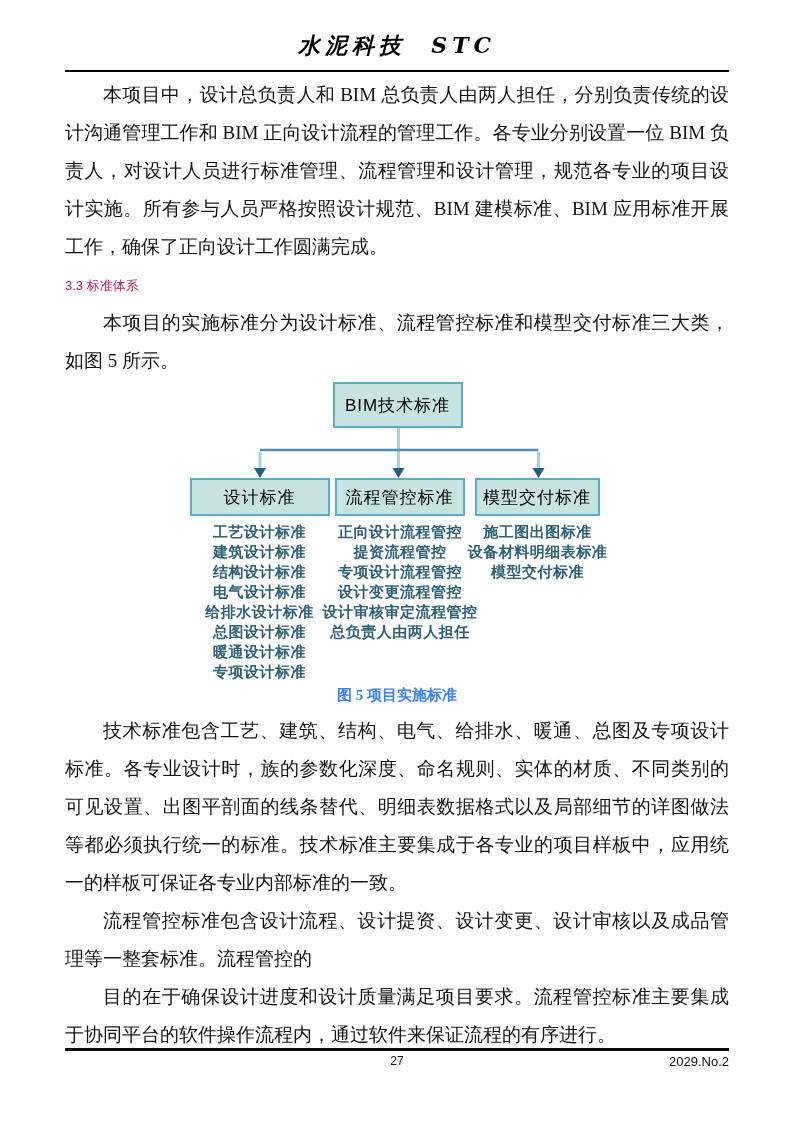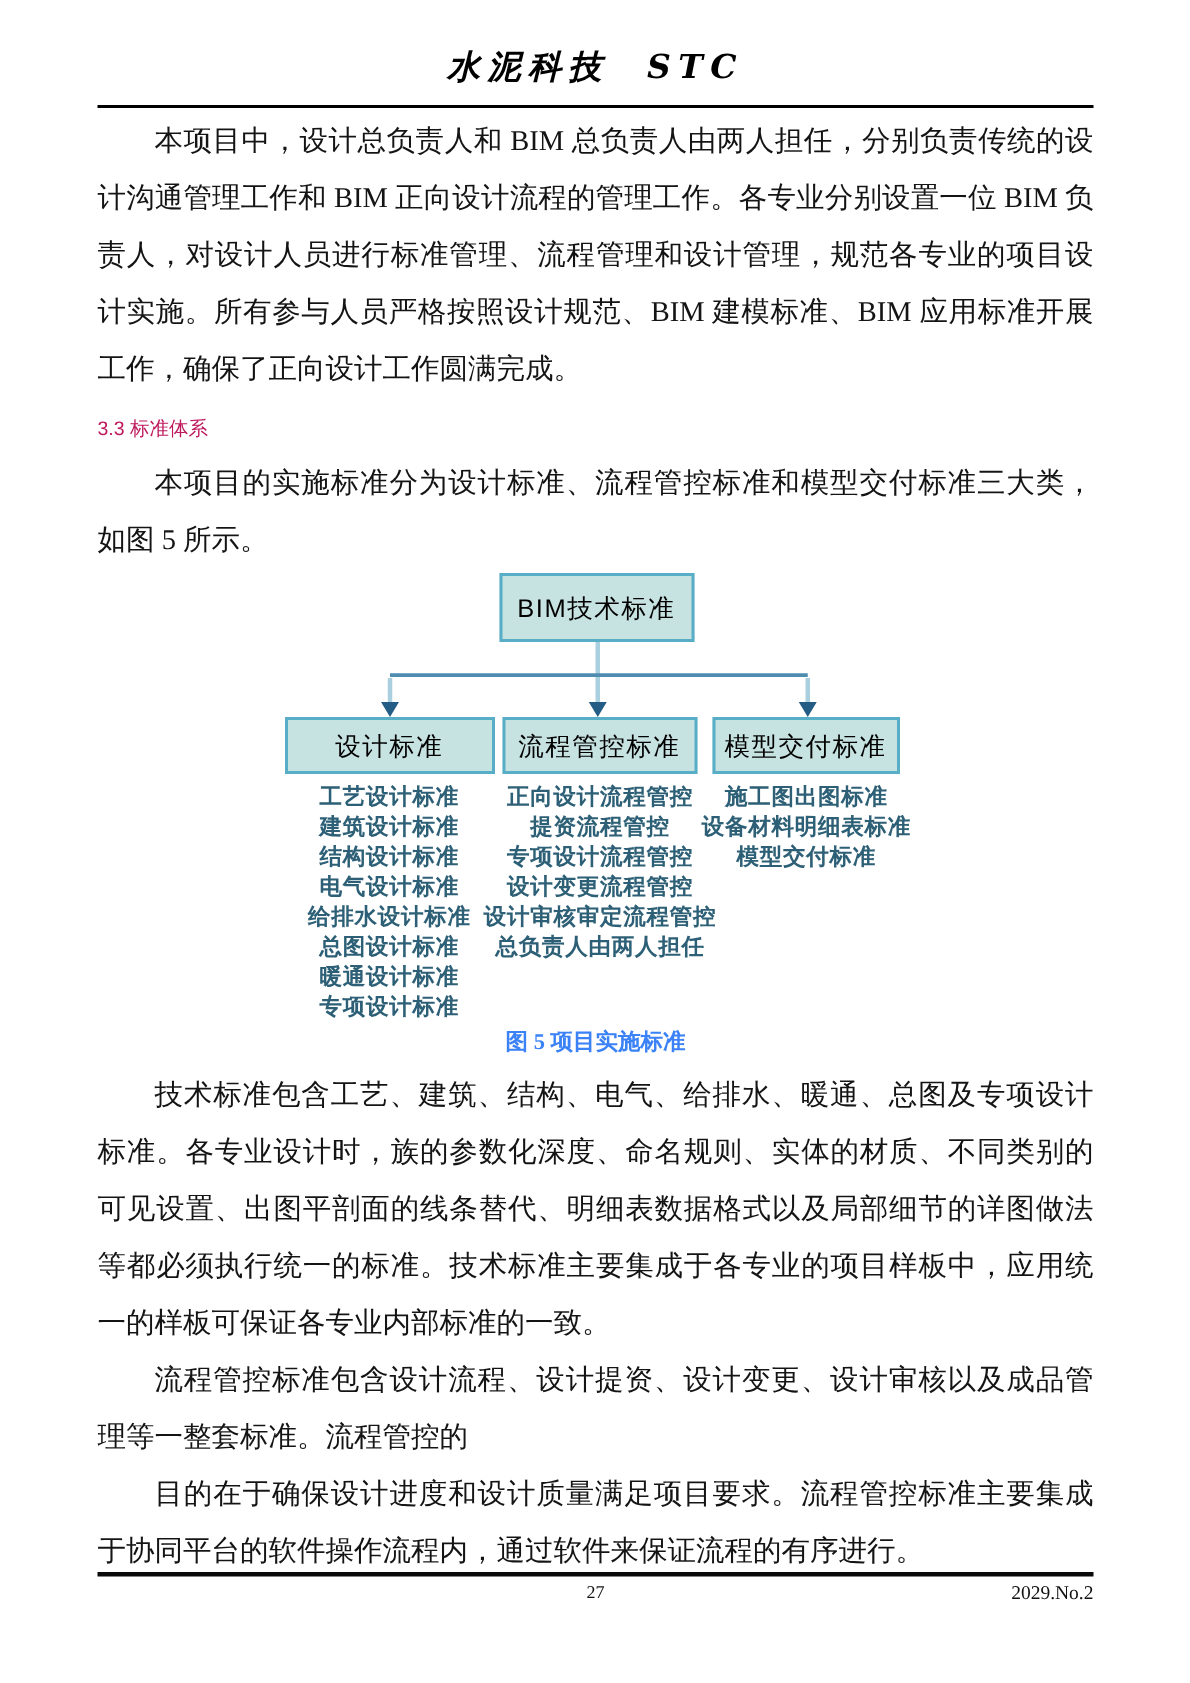--- a/index.html
+++ b/index.html
@@ -95,21 +95,21 @@
     line-height: 26px;
     margin: 0 0 4px 0;
     color: #3b82f6;
   }
   
   .footer { position: absolute; left: 65px; right: 64px; top: 1048px; }
   .footer-rule { border: none; border-top: 3px solid #0a0a0a; margin: 0 0 3px 0; }
   .footer-row {
     position: relative;
     text-align: center;
-    font-family: Liberation Serif, serif;
+    font-family: Liberation Sans, sans-serif;
     font-size: 12px;
     color: #111111;
   }
   .issue-number { position: absolute; right: 0; top: 0; font-size: 13px; }
 </style>
 </head>
 <body>
 
 <div class="page">
 

